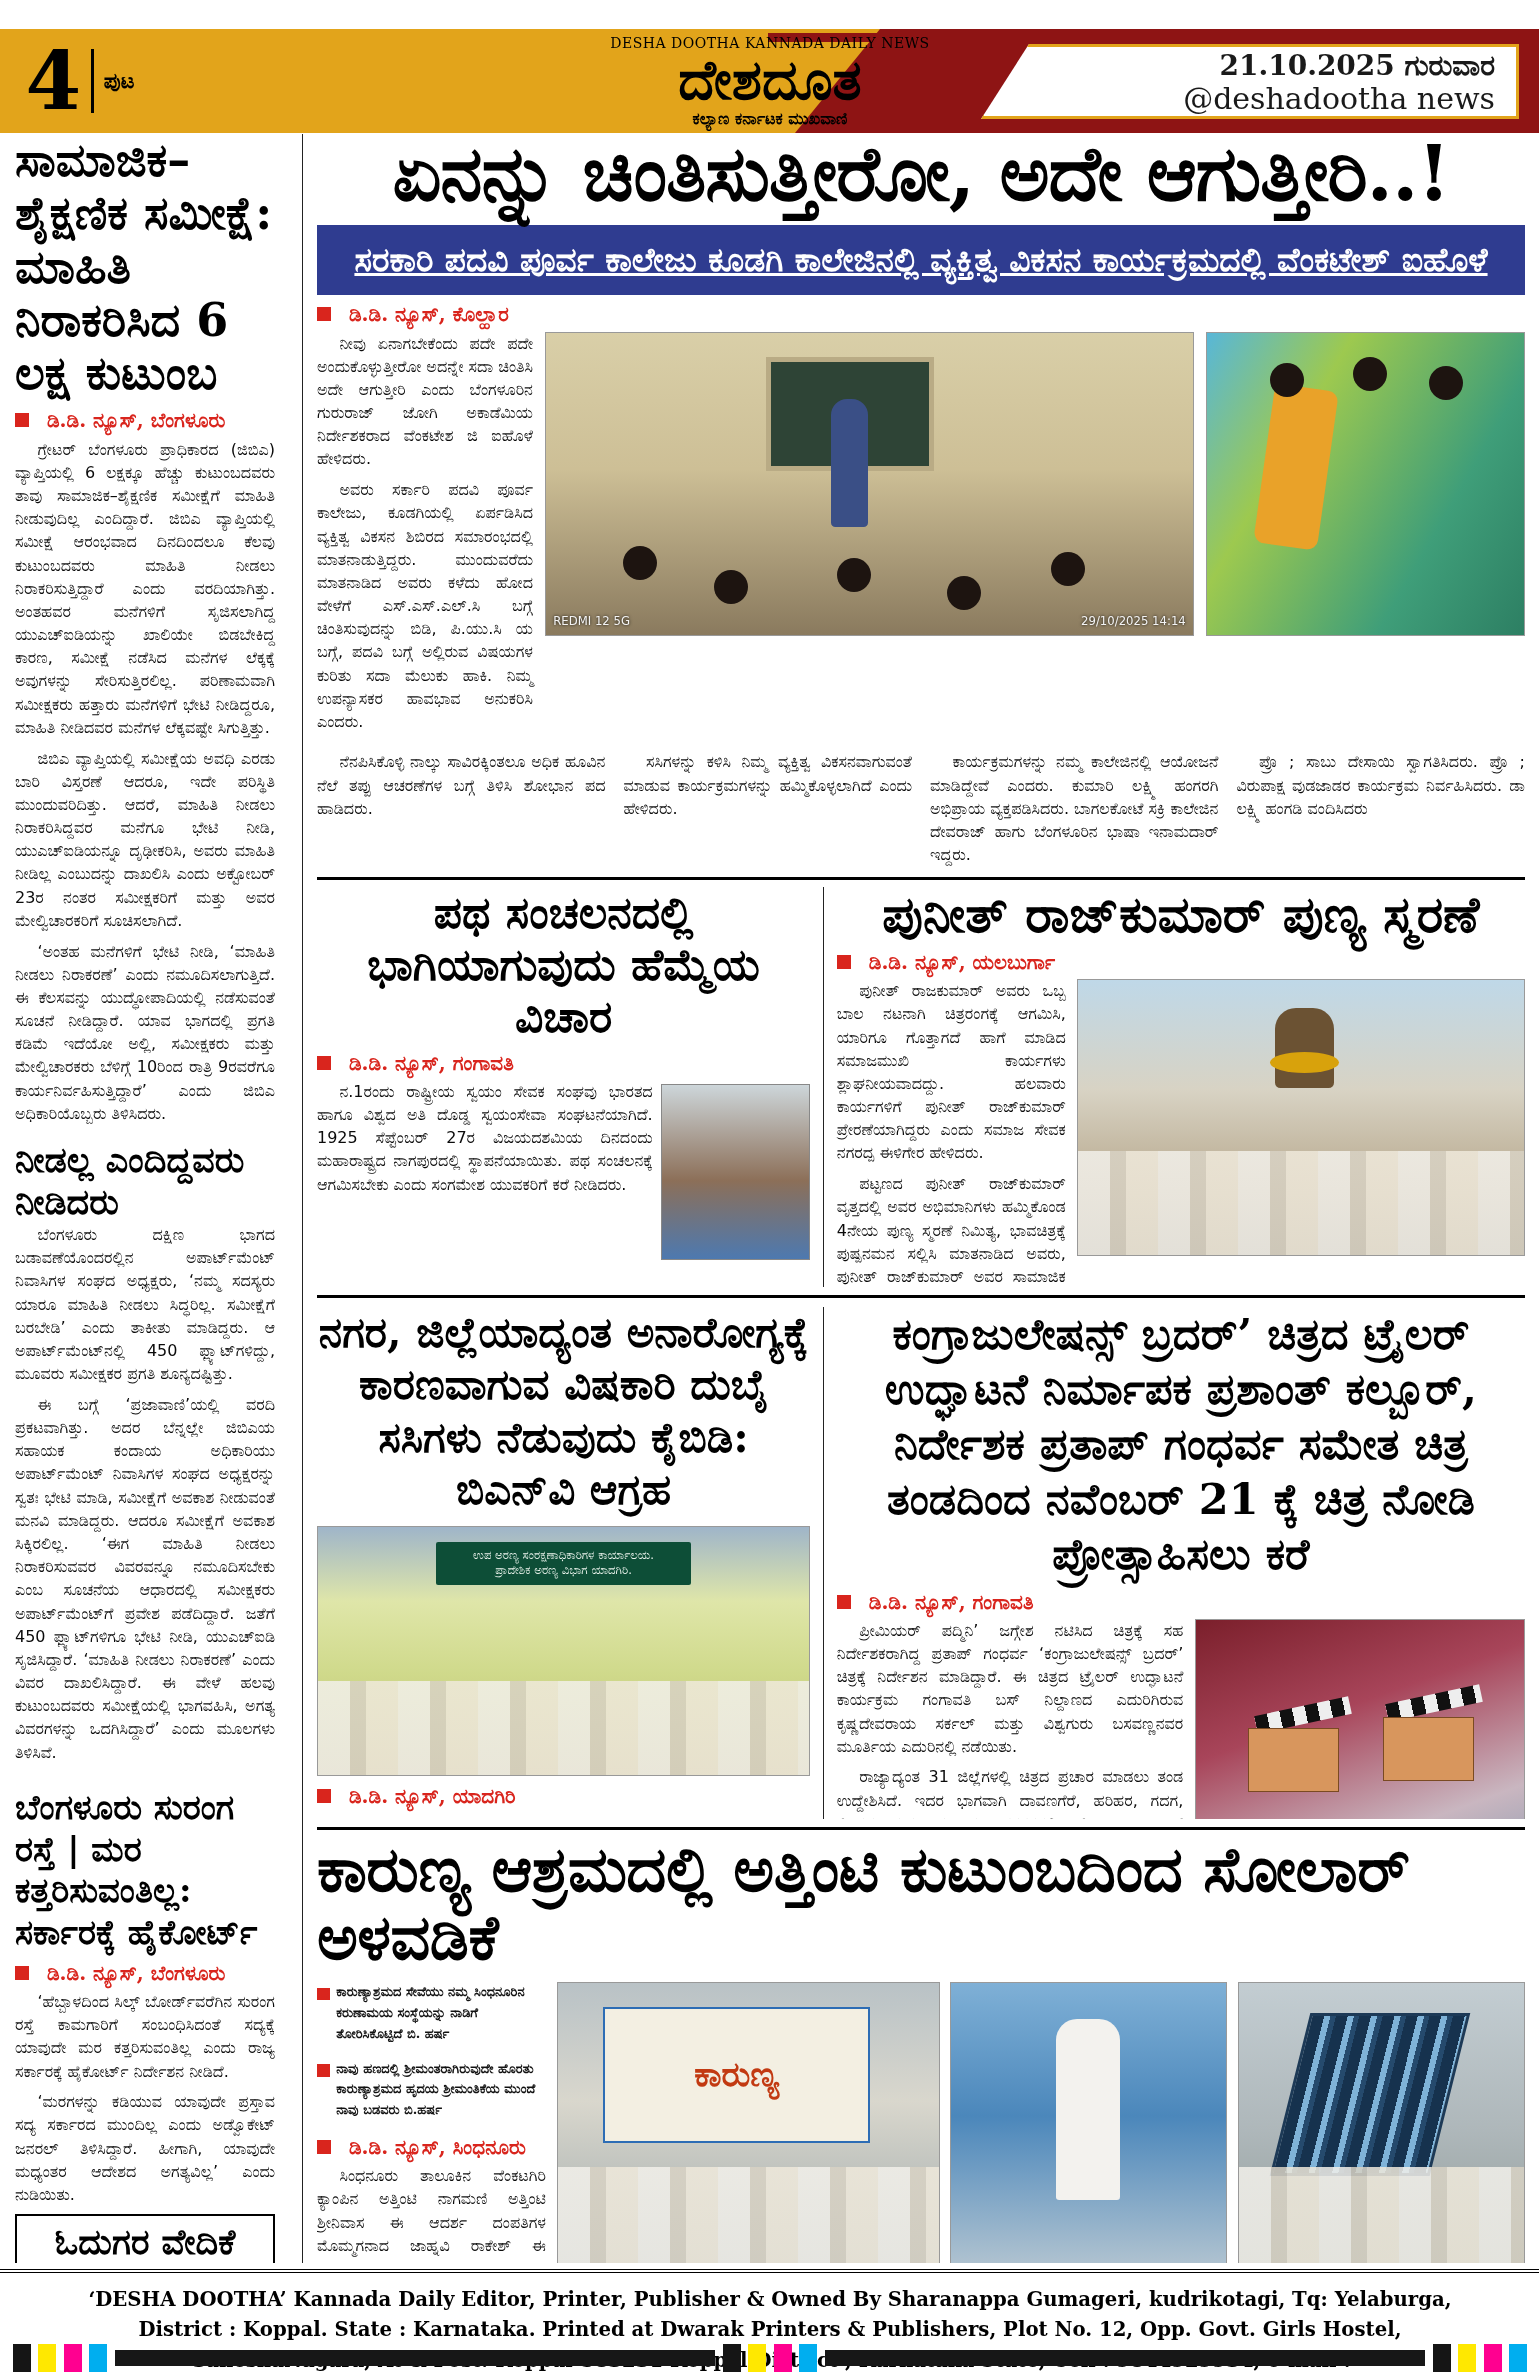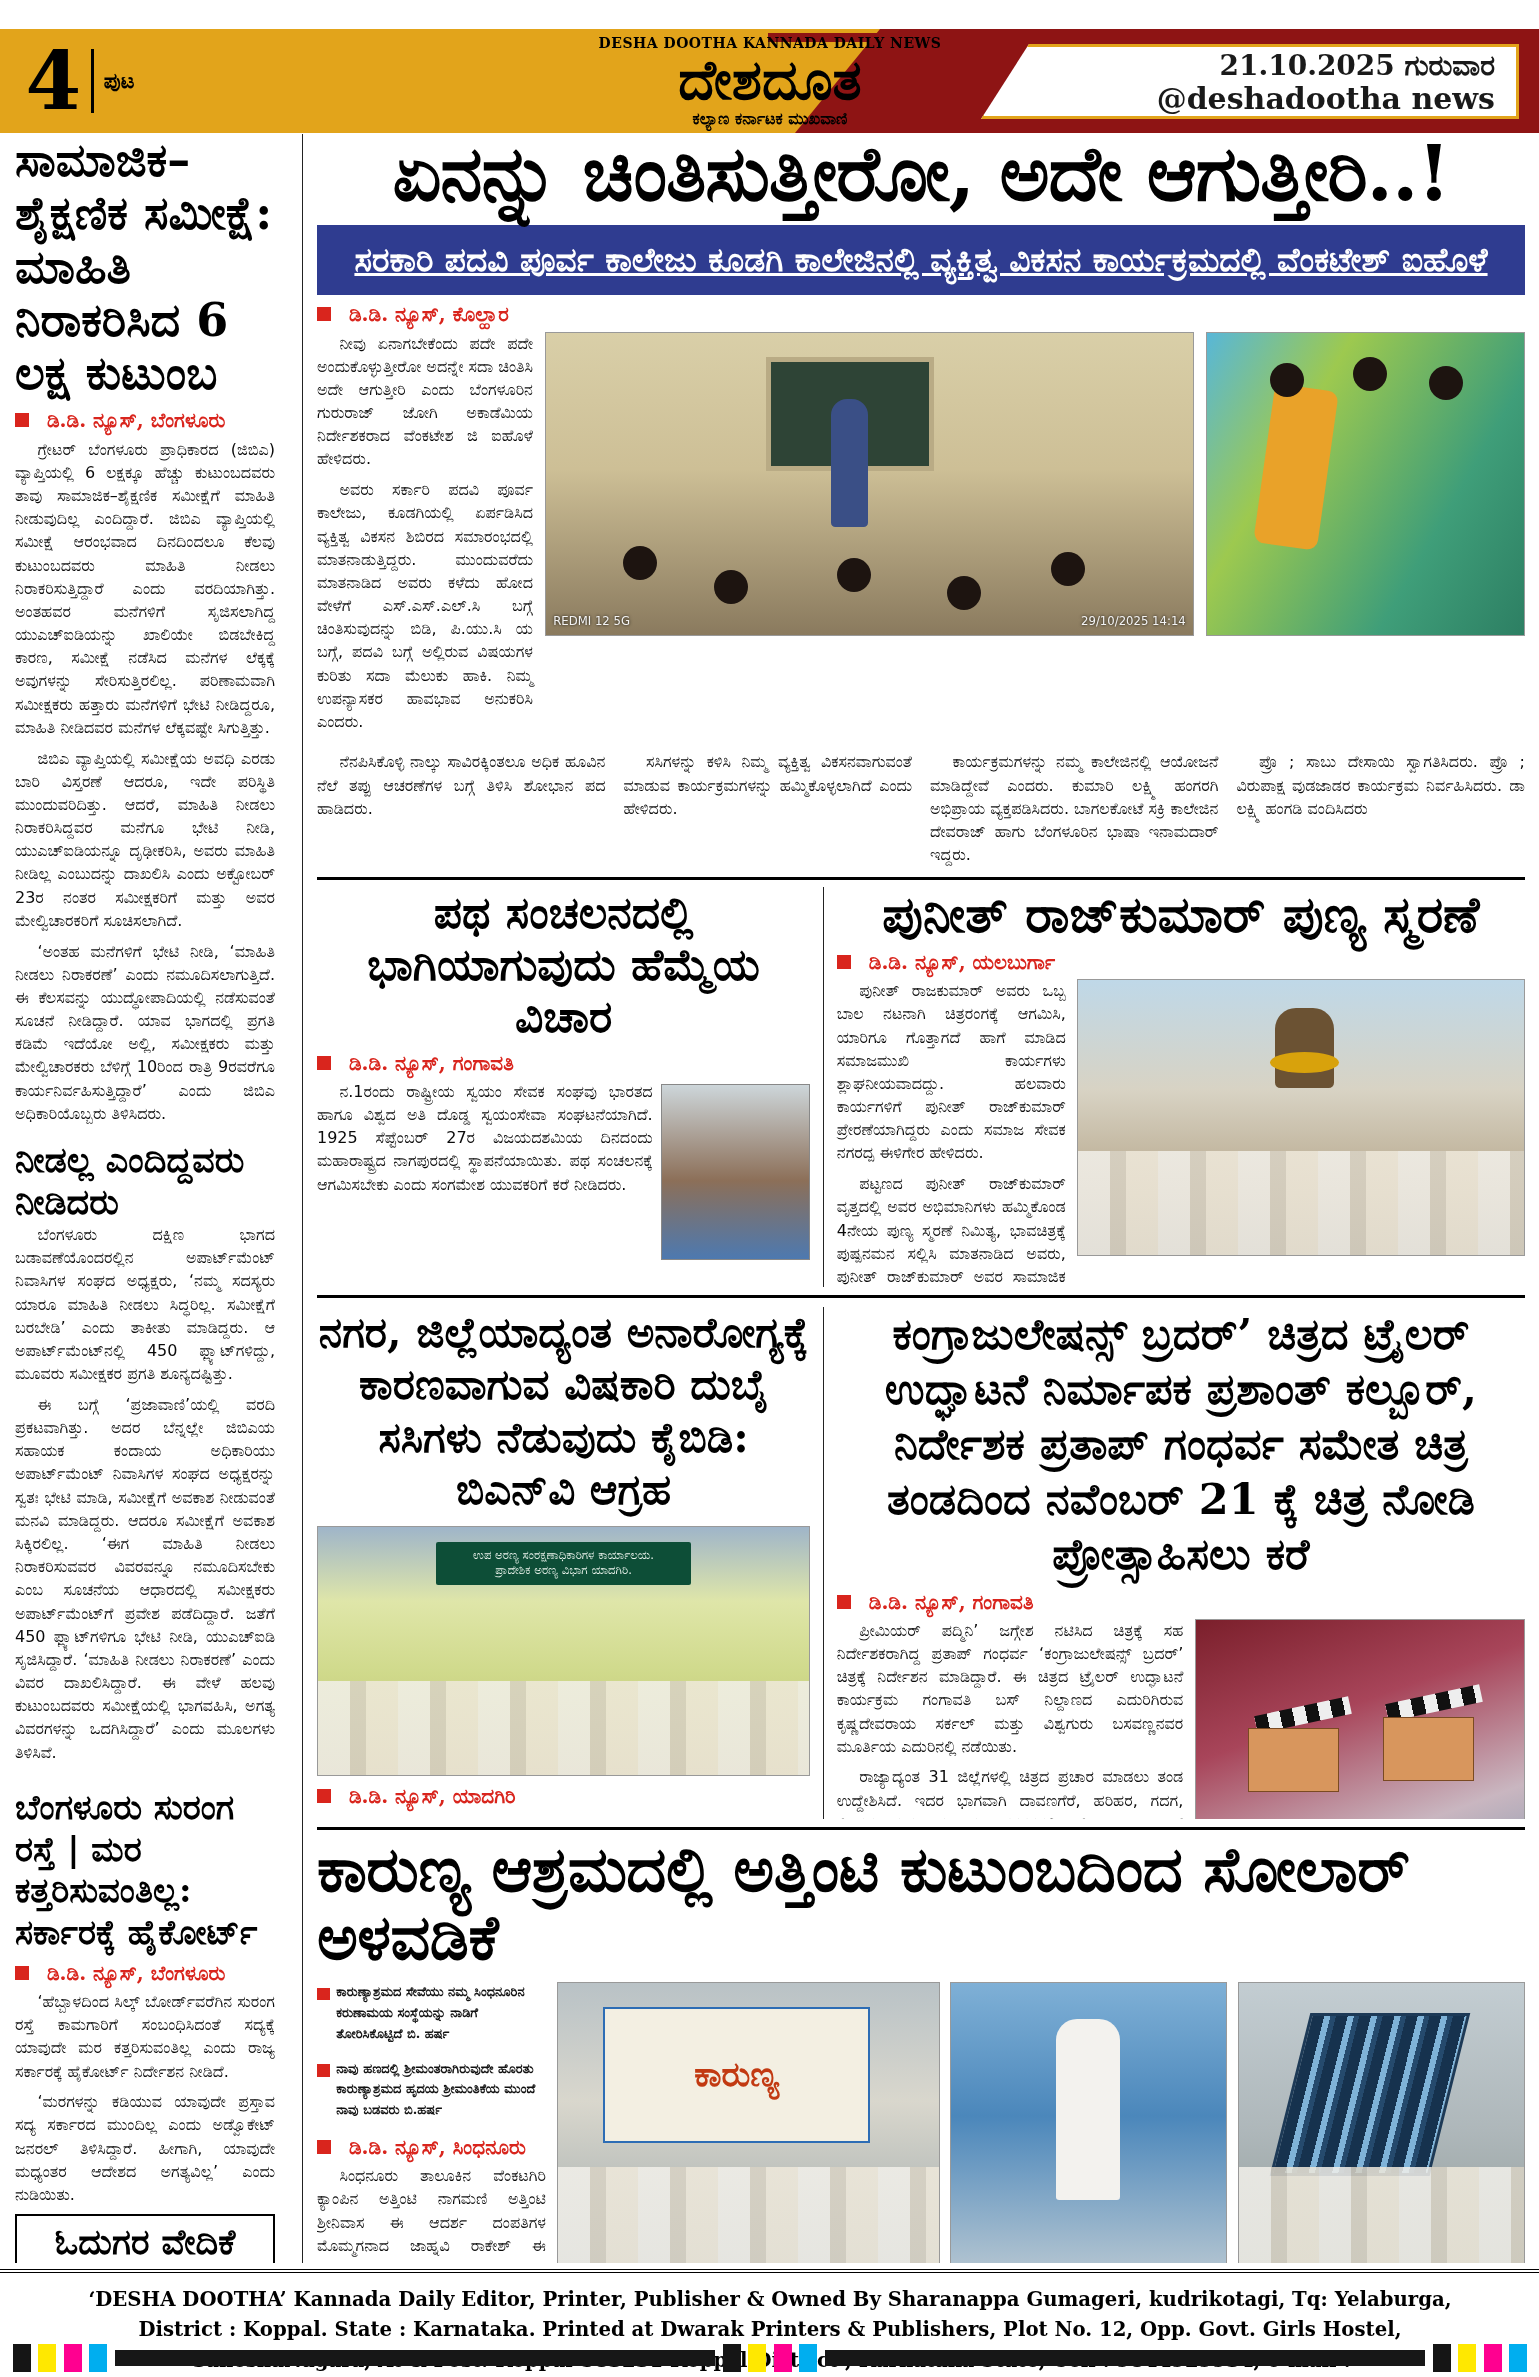--- a/index.html
+++ b/index.html
@@ -12,38 +12,38 @@
   
   .masthead {
     position:absolute; top:29px; left:0; width:100%; height:104px;
     background:#E2A41B; display:flex; align-items:center; overflow:hidden;
   }
   .mh-left { display:flex; align-items:center; gap:9.6px; padding-left:25.6px; z-index:3; }
   .mh-pagenum { font-family:"DejaVu Serif","Liberation Serif",serif; font-weight:bold; font-size:80px; line-height:1; color:#000; }
   .mh-divider { width:3.2px; height:64px; background:#000; }
   .mh-pagelabel { font-size:21px; font-weight:bold; color:#000; }
   .mh-center { position:absolute; left:50%; top:50%; transform:translate(-50%,-50%); text-align:center; z-index:3; }
-  .mh-kicker { font-family:"DejaVu Serif","Liberation Serif",serif; font-weight:bold; font-size:14px; letter-spacing:0.5px; color:#000; }
+  .mh-kicker { font-family:"DejaVu Serif","Liberation Serif",serif; font-weight:normal; font-size:14px; letter-spacing:0.5px; color:#000; }
   .mh-logo { font-family:"DejaVu Serif","Liberation Serif",serif; font-weight:bold; font-size:55px; line-height:1.05; color:#000; }
   .mh-tagline { font-size:16px; font-weight:bold; color:#000; }
   .mh-right {
     position:absolute; right:0; top:0; height:100%; width:745px;
     background:#8E1414; clip-path:polygon(85px 0, 100% 0, 100% 100%, 0 100%);
     z-index:2;
   }
   .mh-stripe1 { position:absolute; right:0; top:4.3px; width:772px; height:8.5px; background:#8E1414; z-index:2; }
   .mh-datebox {
     position:absolute; right:21px; top:15px; width:538px; height:75px;
     background:#ffffff; border:3.2px solid #E2A41B;
     clip-path:polygon(48px 0, 100% 0, 100% 100%, 0 100%);
     display:flex; flex-direction:column; justify-content:center; align-items:flex-end;
     padding-right:21px; z-index:4;
   }
   .mh-date { font-family:"DejaVu Serif","Liberation Serif",serif; font-weight:bold; font-size:28px; color:#1a1a1a; }
-  .mh-handle { font-family:"DejaVu Serif","Liberation Serif",serif; font-weight:bold; font-size:30px; color:#1a1a1a; line-height:1.05; }
+  .mh-handle { font-family:"DejaVu Serif","Liberation Serif",serif; font-weight:normal; font-size:30px; color:#1a1a1a; line-height:1.05; }
   
   .content { position:absolute; top:134px; left:15px; right:15px; height:2129px; display:flex; }
   aside.left-rail {
     width:288px; flex:none; border-right:1.6px solid #222; padding-right:27px;
     display:flex; flex-direction:column; overflow:hidden;
   }
   main.main-col { flex:1; padding-left:14px; overflow:hidden; }
   
   .kn-head { font-family:"DejaVu Serif","Liberation Serif",serif; font-weight:bold; color:#000; }
   .byline { display:flex; align-items:center; gap:18px; margin:7.5px 0 5.3px 0; }

